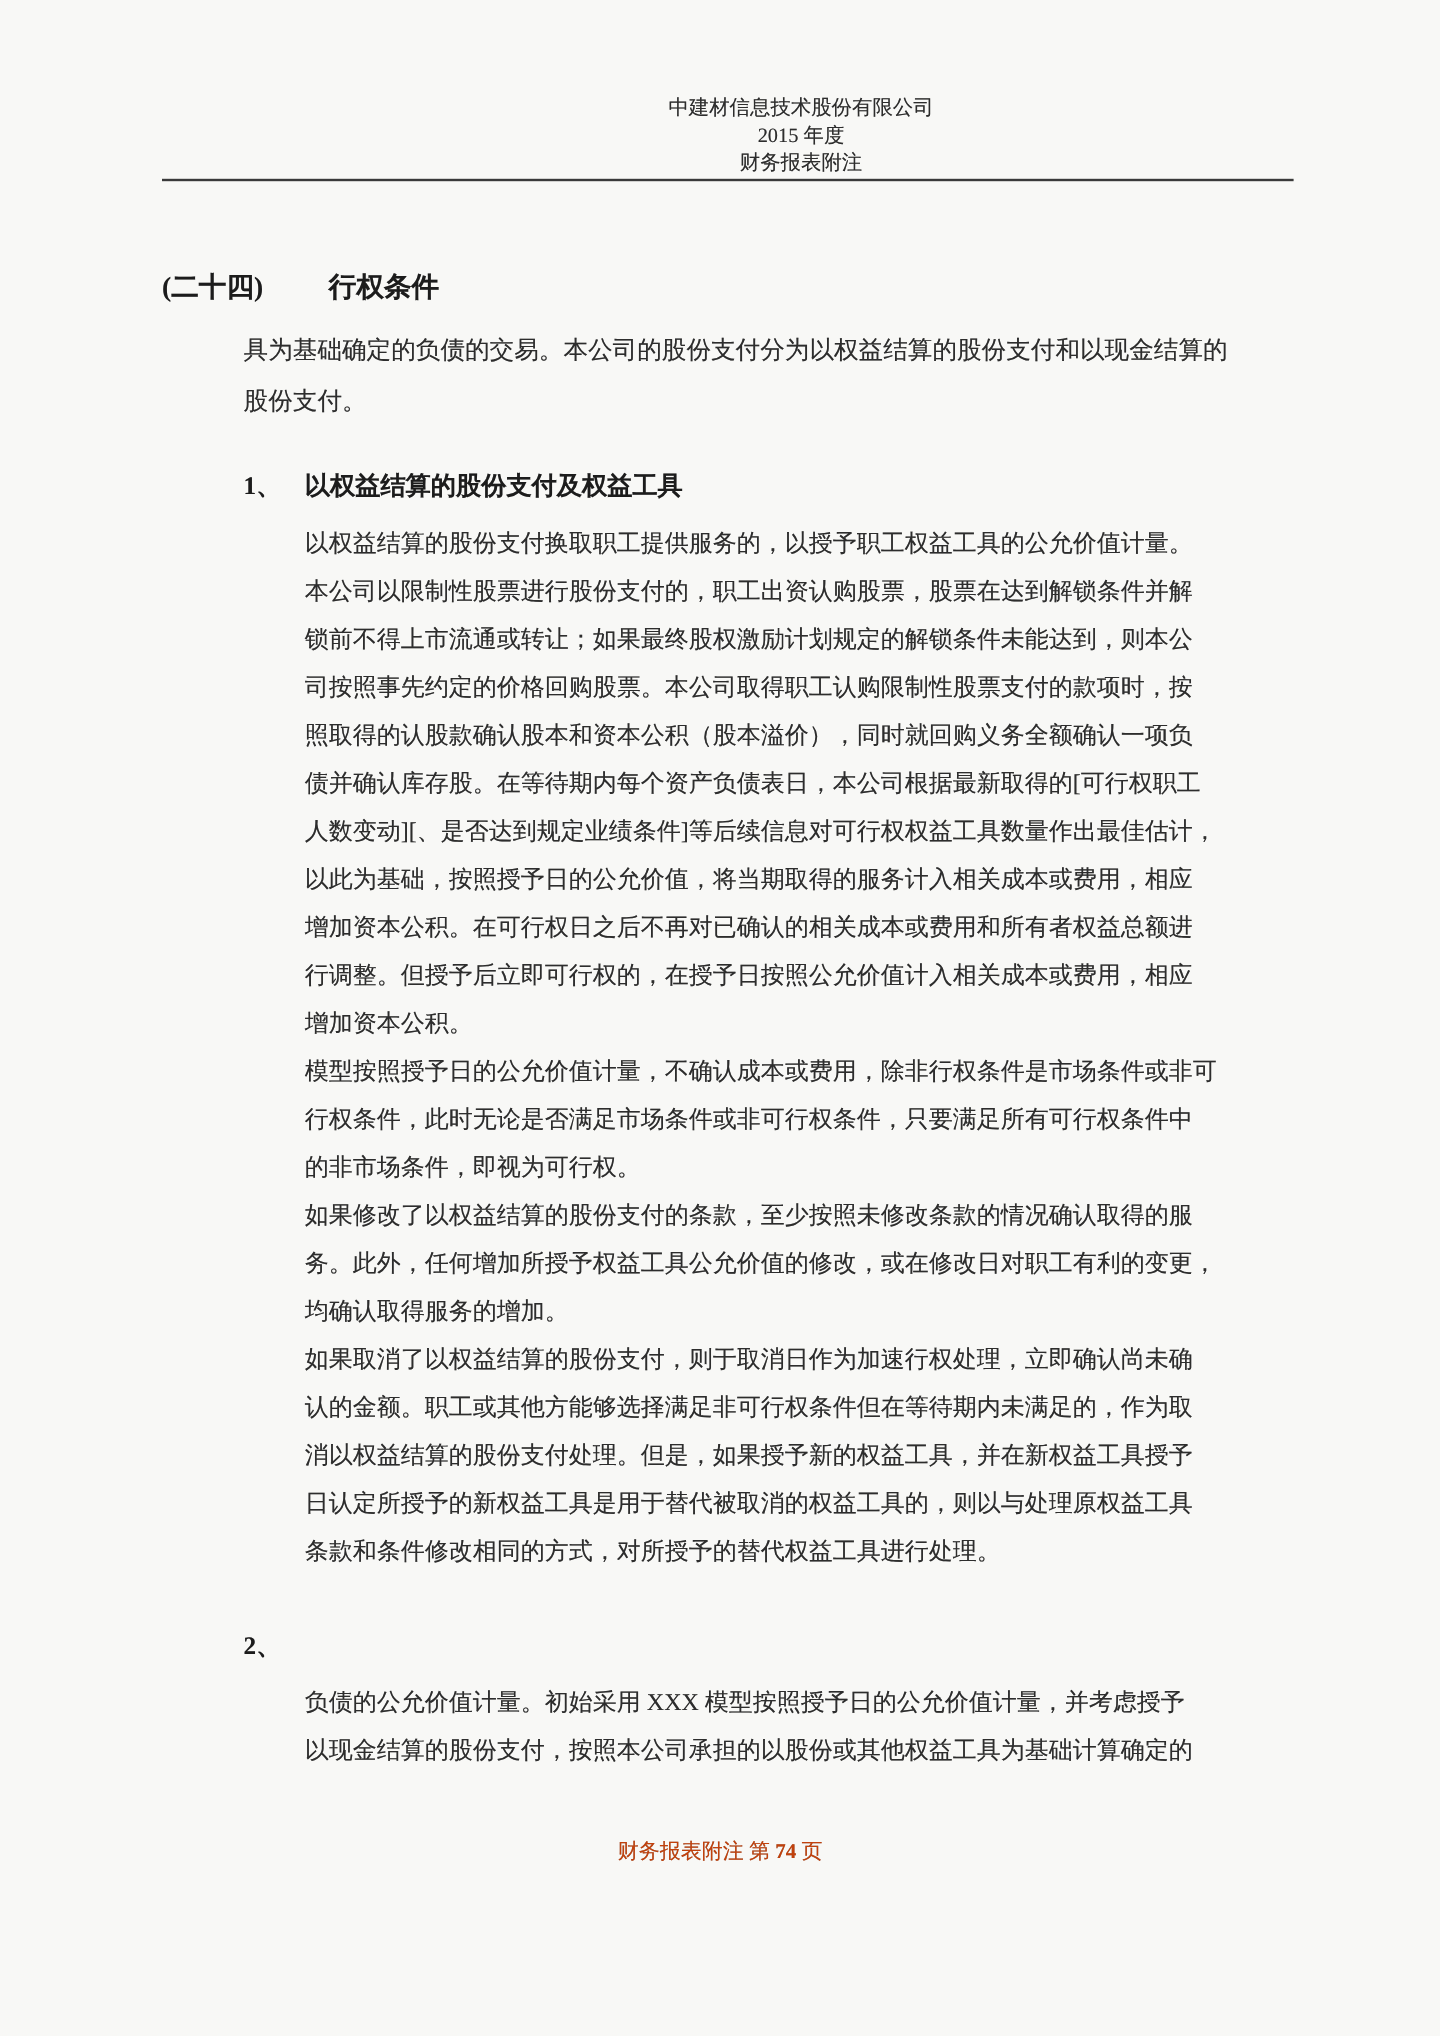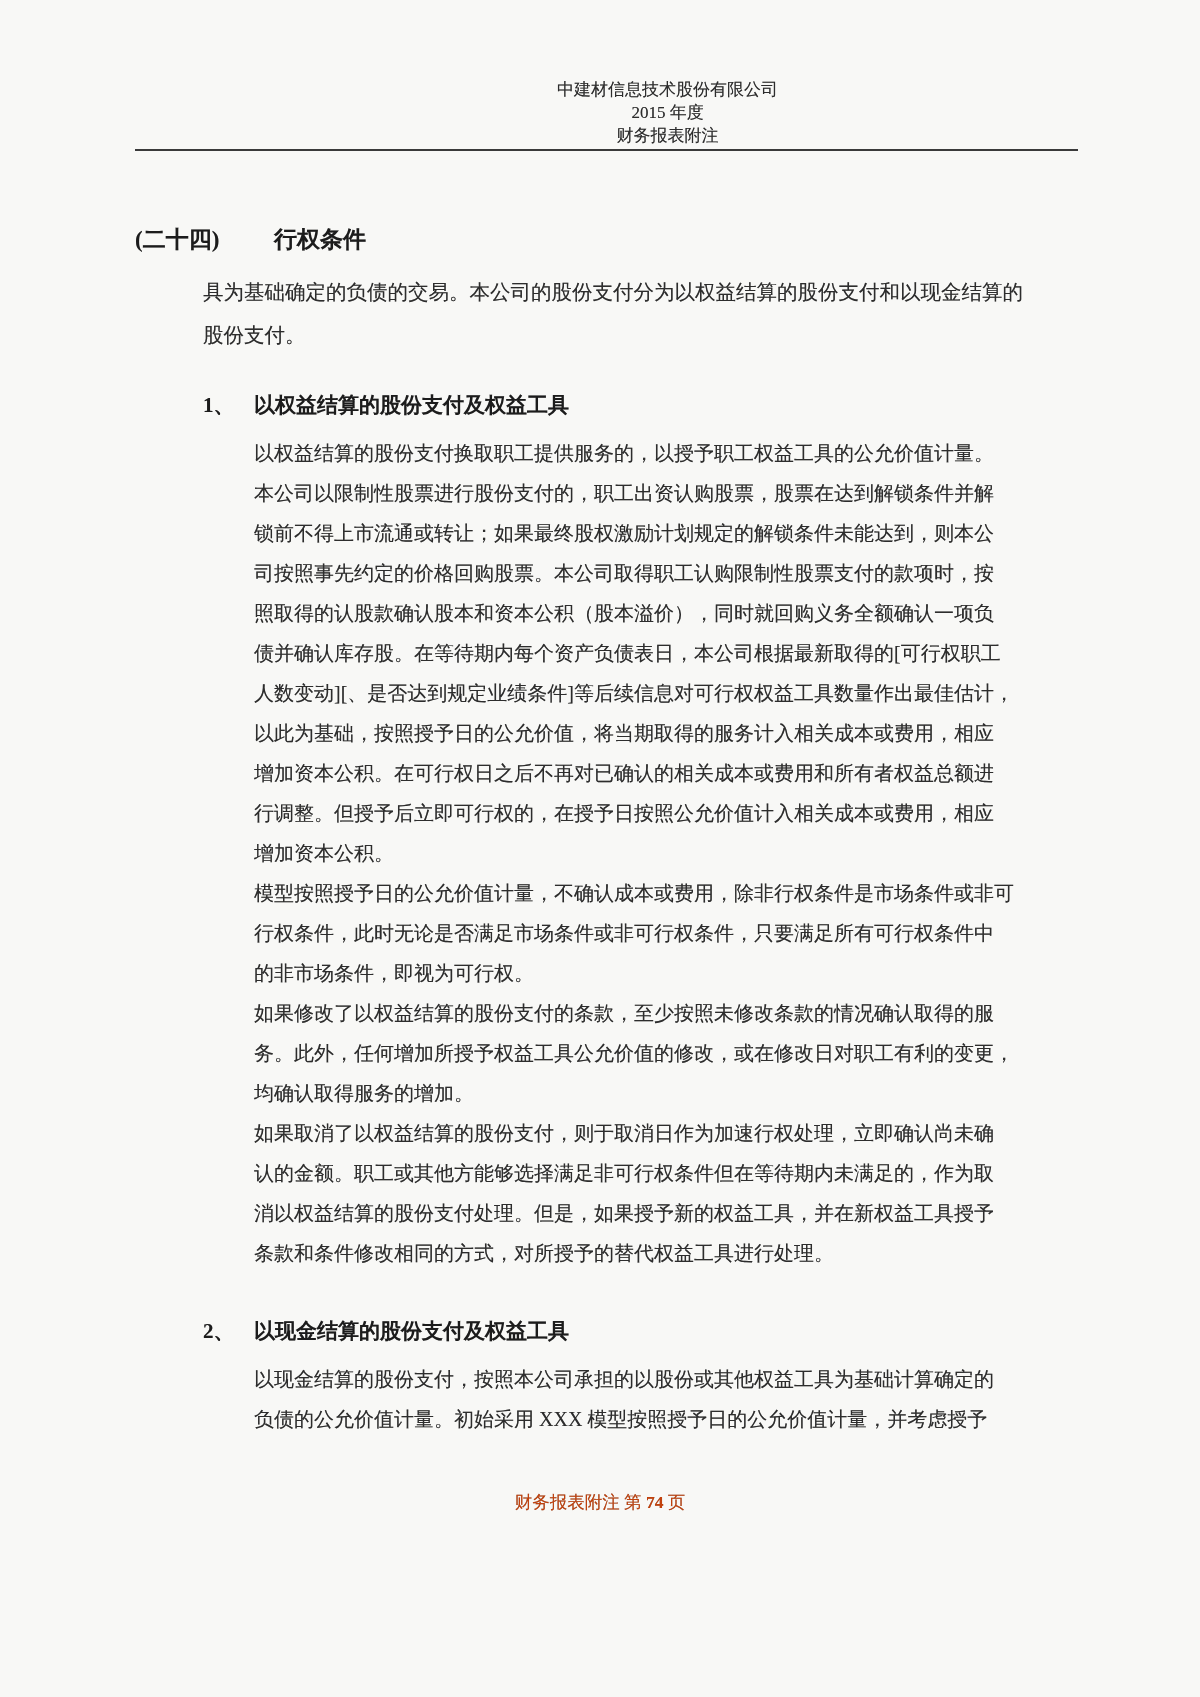--- a/index.html
+++ b/index.html
@@ -102,30 +102,30 @@
     <div class="body-line">增加资本公积。</div>
     <div class="body-line">模型按照授予日的公允价值计量，不确认成本或费用，除非行权条件是市场条件或非可</div>
     <div class="body-line">行权条件，此时无论是否满足市场条件或非可行权条件，只要满足所有可行权条件中</div>
     <div class="body-line">的非市场条件，即视为可行权。</div>
     <div class="body-line">如果修改了以权益结算的股份支付的条款，至少按照未修改条款的情况确认取得的服</div>
     <div class="body-line">务。此外，任何增加所授予权益工具公允价值的修改，或在修改日对职工有利的变更，</div>
     <div class="body-line">均确认取得服务的增加。</div>
     <div class="body-line">如果取消了以权益结算的股份支付，则于取消日作为加速行权处理，立即确认尚未确</div>
     <div class="body-line">认的金额。职工或其他方能够选择满足非可行权条件但在等待期内未满足的，作为取</div>
     <div class="body-line">消以权益结算的股份支付处理。但是，如果授予新的权益工具，并在新权益工具授予</div>
+    <div class="body-line">日认定所授予的新权益工具是用于替代被取消的权益工具的，则以与处理原权益工具</div>
     <div class="body-line">条款和条件修改相同的方式，对所授予的替代权益工具进行处理。</div>
   </div>
 
 <div class="sub-heading second">
   <span class="sub-num">2、</span>
-  <span>以现金结算的股份支付及权益工具</span>
 </div>
 <div class="sub-body">
+    <div class="body-line">负债的公允价值计量。初始采用 XXX 模型按照授予日的公允价值计量，并考虑授予</div>
     <div class="body-line">以现金结算的股份支付，按照本公司承担的以股份或其他权益工具为基础计算确定的</div>
-    <div class="body-line">负债的公允价值计量。初始采用 XXX 模型按照授予日的公允价值计量，并考虑授予</div>
   </div>
 
 <div class="page-footer">
   <span>财务报表附注</span>
   <span>第</span>
   <span class="pg-num">74</span>
   <span>页</span>
 </div>
 
 </body></html>

